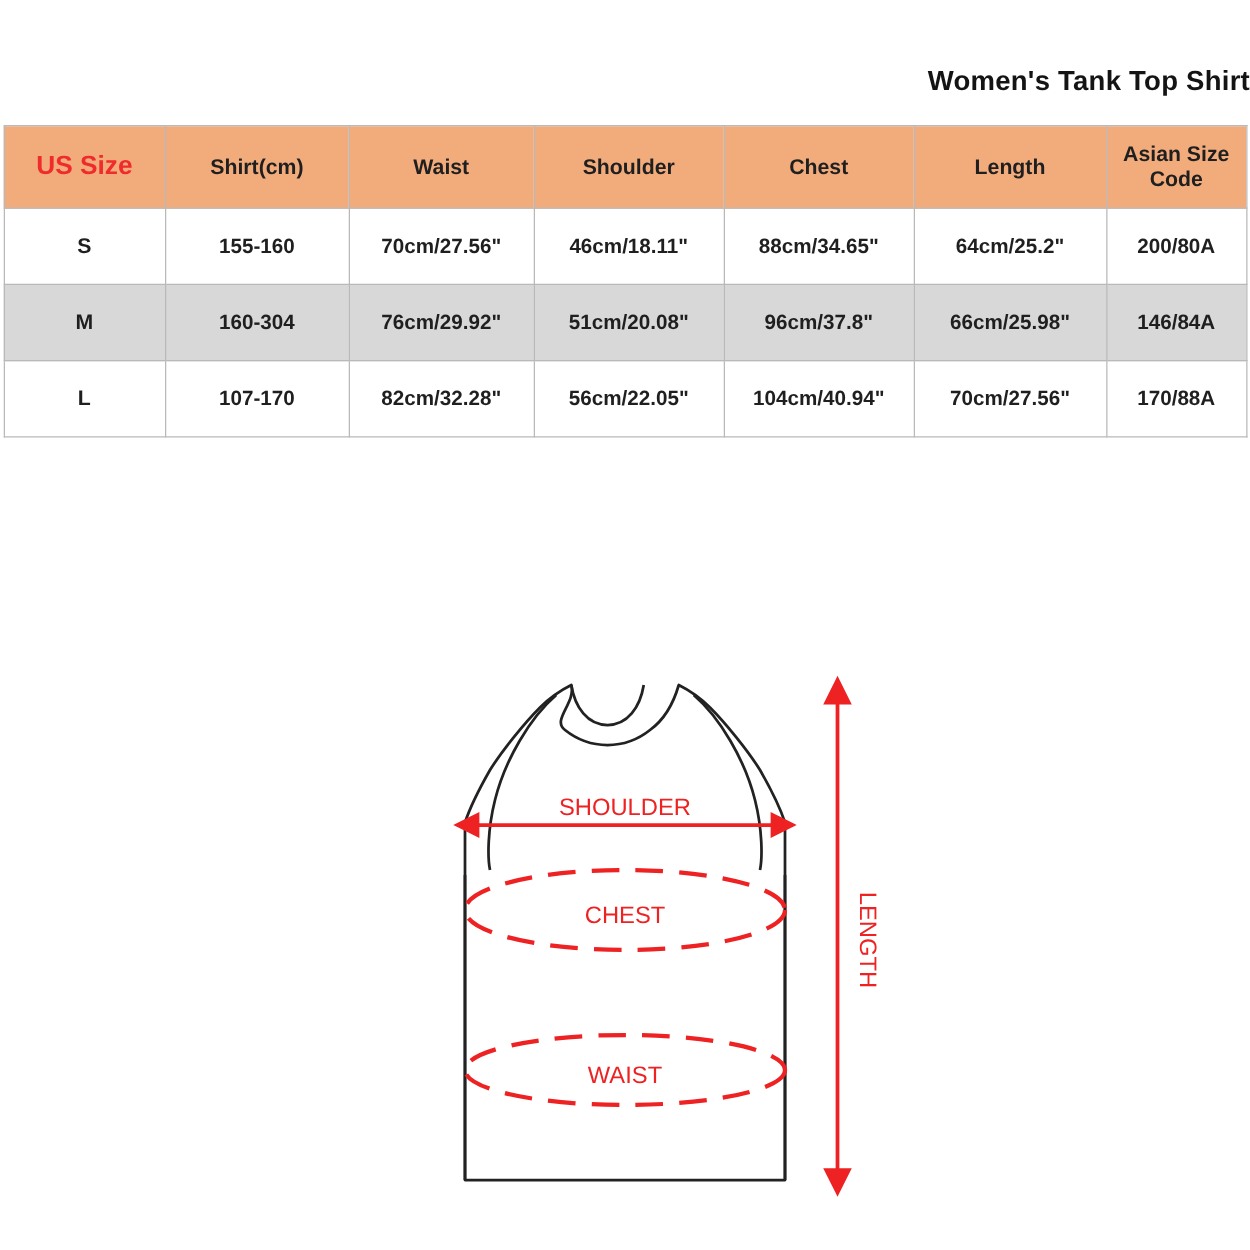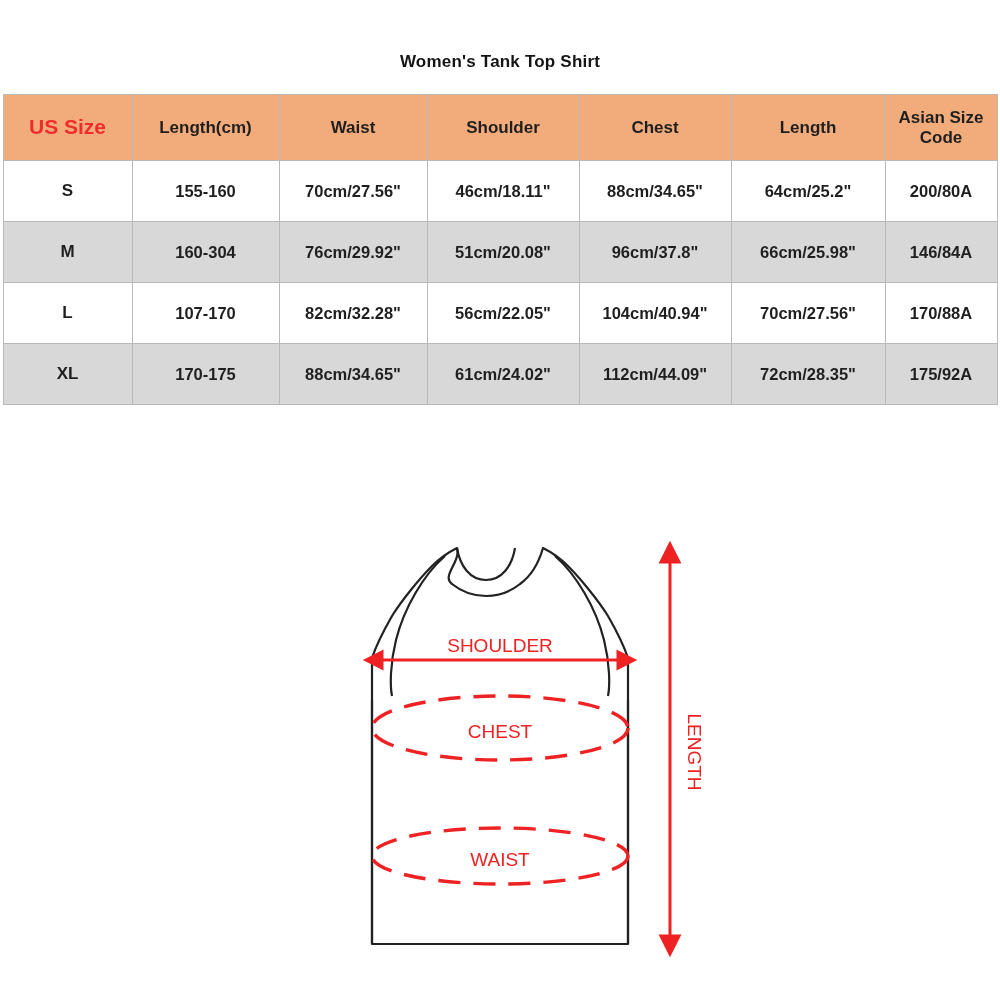--- a/index.html
+++ b/index.html
@@ -14,22 +14,22 @@
     color: #1a1a1a;
     position: relative;
     overflow: hidden;
   }
   .page {
     width: 1000px;
     height: 1000px;
     position: relative;
   }
   .title {
-    text-align: center;
-    font-size: 17px;
+    text-align: right;
+    font-size: 22px;
     font-weight: bold;
     color: #141414;
     padding-top: 52px;
     letter-spacing: 0.2px;
   }
   table.size-table {
     border-collapse: collapse;
     width: 994px;
     margin: 22px auto 0 auto;
     table-layout: fixed;
@@ -97,21 +97,21 @@
         <col class="c1">
         <col class="c2">
         <col class="c3">
         <col class="c4">
         <col class="c5">
         <col class="c6">
     </colgroup>
     <thead>
       <tr>
         <th class="us-size-head">US Size</th>
-        <th>Length(cm)</th>
+        <th>Shirt(cm)</th>
         <th>Waist</th>
         <th>Shoulder</th>
         <th>Chest</th>
         <th>Length</th>
         <th>Asian Size Code</th>
       </tr>
     </thead>
     <tbody>
       <tr>
         <td class="size-col">S</td>
@@ -132,29 +132,20 @@
         <td>146/84A</td>
       </tr>
       <tr>
         <td class="size-col">L</td>
         <td>107-170</td>
         <td>82cm/32.28"</td>
         <td>56cm/22.05"</td>
         <td>104cm/40.94"</td>
         <td>70cm/27.56"</td>
         <td>170/88A</td>
-      </tr>
-      <tr class="alt">
-        <td class="size-col">XL</td>
-        <td>170-175</td>
-        <td>88cm/34.65"</td>
-        <td>61cm/24.02"</td>
-        <td>112cm/44.09"</td>
-        <td>72cm/28.35"</td>
-        <td>175/92A</td>
       </tr>
     </tbody>
   </table>
 
   <div class="diagram">
     <svg width="1000" height="500" viewBox="0 0 1000 500" xmlns="http://www.w3.org/2000/svg">
 
       <g fill="none" stroke="#222222" stroke-width="2.2" stroke-linejoin="round">
         <path d="M457,48
                  C449,52 440,58 432,66

